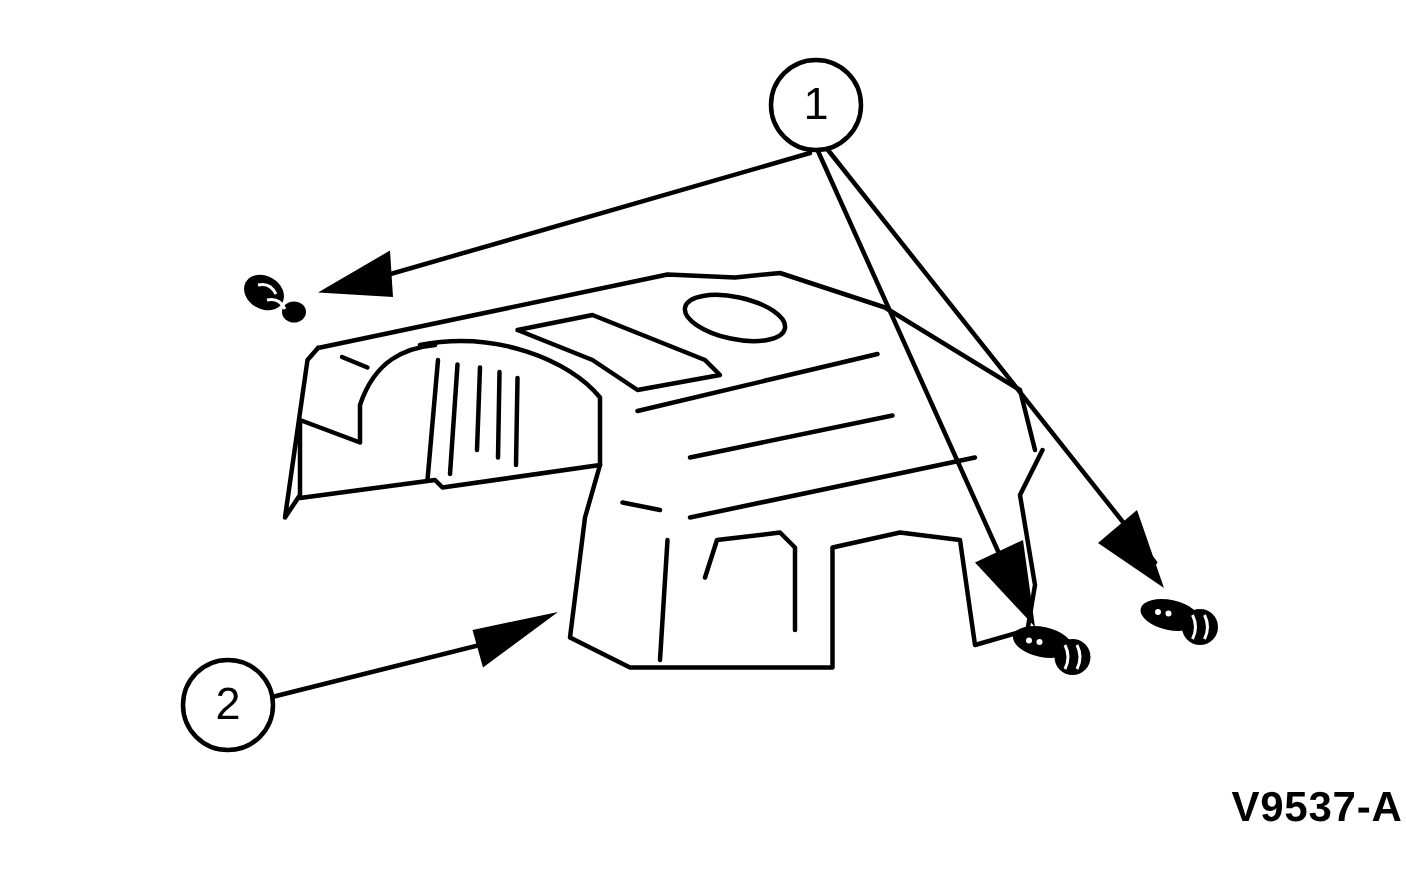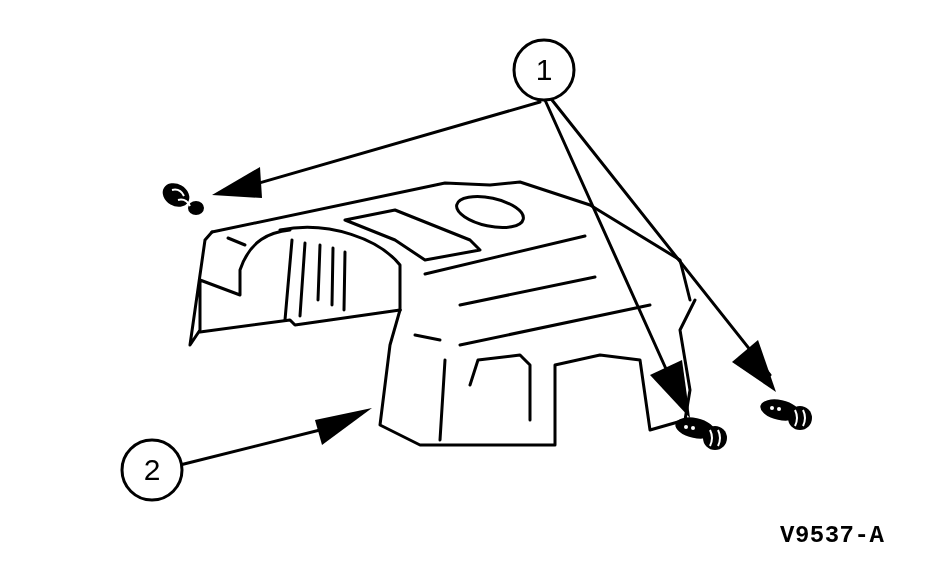--- a/index.html
+++ b/index.html
@@ -1,19 +1,19 @@
 <!DOCTYPE html>
 <html><head>
   <meta charset="utf-8">
   <style>
     html, body { margin: 0; padding: 0; background: #ffffff; }
     #canvas { position: relative; width: 937px; height: 582px; background: #ffffff; overflow: hidden; }
     svg { position: absolute; left: 0; top: 0; }
     .callout-label { position: absolute; font-family: "Liberation Sans", sans-serif; font-size: 30px; color: #000; text-align: center; width: 60px; line-height: 60px; }
-    .figure-id { position: absolute; left: 780px; top: 522px; font-family: Liberation Mono, monospace; font-weight: bold; font-size: 24px; color: #000; letter-spacing: 0.5px; }
+    .figure-id { position: absolute; left: 821px; top: 522px; font-family: Liberation Sans, sans-serif; font-weight: bold; font-size: 28px; color: #000; letter-spacing: 0.5px; }
   </style>
 </head>
 <body>
 
 <div id="canvas">
   <svg width="937" height="582" viewBox="0 0 937 582">
     <g fill="none" stroke="#000" stroke-width="3" stroke-linecap="round" stroke-linejoin="round">
 
       <g>
 

